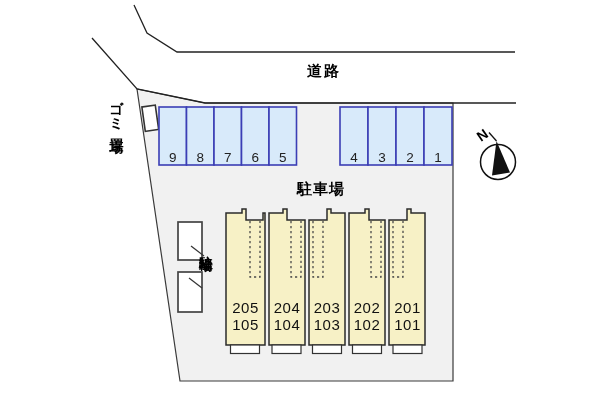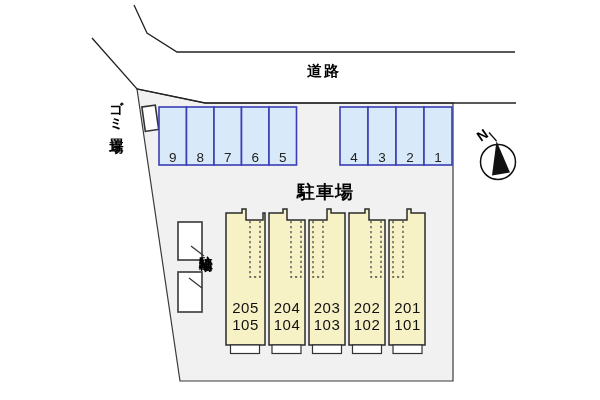--- a/index.html
+++ b/index.html
@@ -6,21 +6,21 @@
   .canvas{
     position:relative;width:600px;height:400px;background:#ffffff;overflow:hidden;
     font-family:"Liberation Sans","DejaVu Sans",sans-serif;
   }
   .canvas svg{position:absolute;left:0;top:0;z-index:1;}
   svg text{font-family:"Liberation Sans","DejaVu Sans",sans-serif;}
   .stall-num{font-size:13.5px;fill:#222222;font-weight:500;}
   .unit-num{font-size:15px;fill:#111111;font-weight:500;letter-spacing:0.5px;}
   .lbl{position:absolute;z-index:3;color:#000;font-weight:600;white-space:nowrap;text-align:right;}
   .lbl-road{left:307px;top:62px;font-size:15px;letter-spacing:2px;}
-  .lbl-parking{left:297px;top:180px;font-size:18px;letter-spacing:1px;}
+  .lbl-parking{left:297px;top:180px;font-size:15px;letter-spacing:1px;}
   .vtext{writing-mode:vertical-rl;text-orientation:upright;line-height:1.0;}
   .lbl-garbage{left:110px;top:91px;font-size:14px;letter-spacing:2px;}
   .lbl-bicycle{left:199px;top:245px;font-size:13.5px;letter-spacing:1px;}
   .watermark{
     position:absolute;z-index:2;left:203px;top:181px;
     font-size:40px;font-weight:400;color:#ffffff;opacity:0.55;
     letter-spacing:2px;pointer-events:none;
   }
 </style>
 </head>

